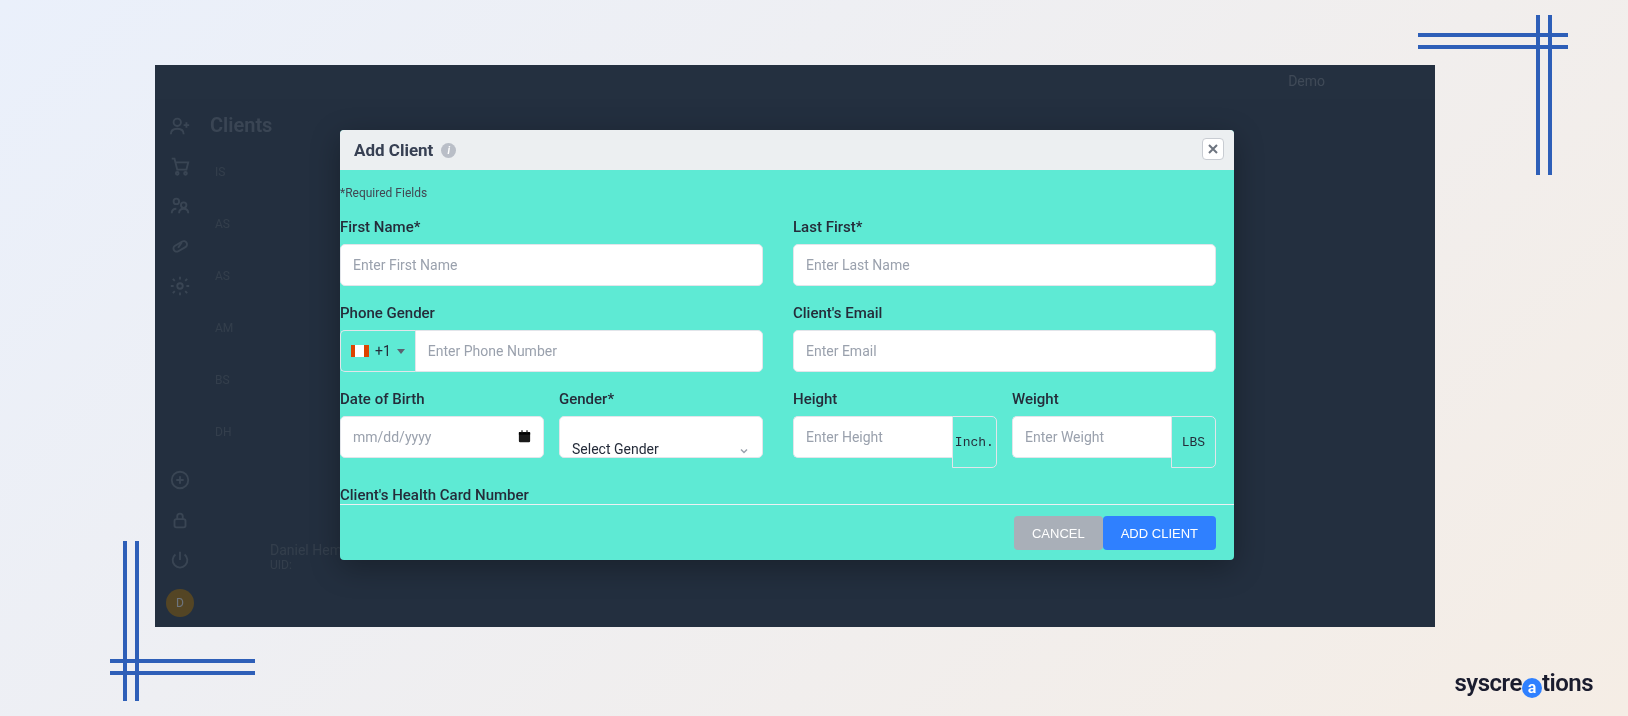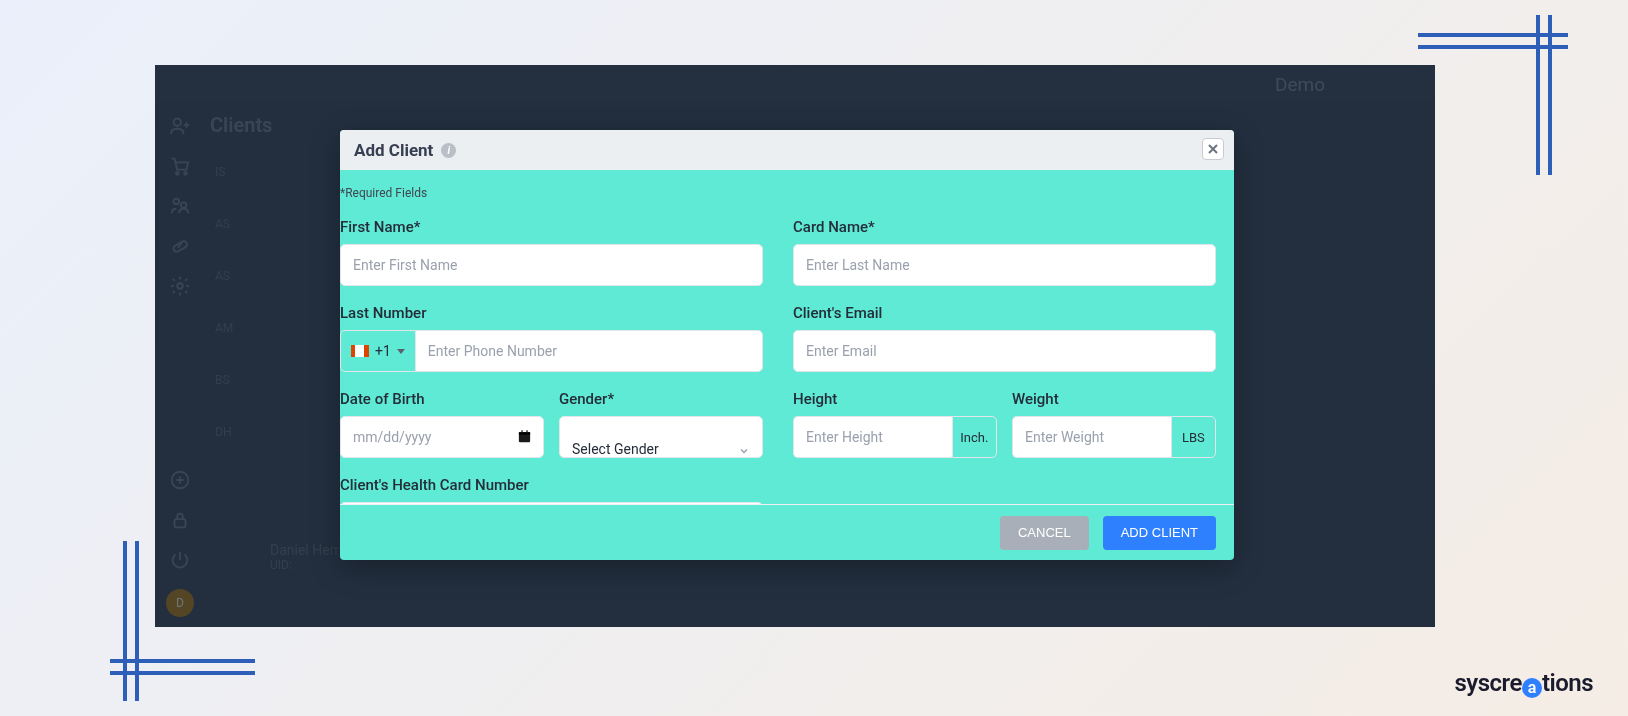--- a/index.html
+++ b/index.html
@@ -35,21 +35,21 @@
   position: absolute;
   top: 0; left: 0; right: 0;
   height: 34px;
   background: rgba(255,255,255,0.02);
 }
 .topbar .demo-label {
   position: absolute;
   right: 110px;
   top: 8px;
   color: #7b8592;
-  font-size: 19px;
+  font-size: 14px;
 }
 
 .sidebar {
   position: absolute;
   left: 0; top: 40px; bottom: 0;
   width: 50px;
   display: flex;
   flex-direction: column;
   align-items: center;
   gap: 18px;
@@ -229,36 +229,36 @@
 }
 .unit-field {
   display: flex;
 }
 .unit-field input {
   border-radius: 5px 0 0 5px;
   border-right: none;
 }
 .unit-label {
   width: 60px;
-  height: 42px;
+  height: 52px;
   border: 1px solid #e2e5ea;
   border-radius: 0 5px 5px 0;
   display: flex;
   align-items: center;
   justify-content: center;
   font-size: 13px;
   color: #252c3a;
+  font-family: Liberation Mono, monospace;
 }
 .modal-footer {
   height: 56px;
   display: flex;
   justify-content: flex-end;
-  align-items: center;
-  gap: 14px;
-  padding: 0 18px;
+  align-items: flex-start;
+  padding: 11px 18px;
   border-top: 1px solid #eef0f3;
 }
 .btn {
   height: 34px;
   padding: 0 18px;
   border-radius: 4px;
   border: none;
   font-size: 13px;
   font-weight: 500;
   cursor: pointer;
@@ -396,26 +396,26 @@
 
     <div class="modal-body">
       <div class="req-fields">*Required Fields</div>
 
       <div class="form-grid">
         <div class="form-field">
           <label>First Name*</label>
           <input type="text" placeholder="Enter First Name" style="">
         </div>
         <div class="form-field">
-          <label>Card Name*</label>
+          <label>Last First*</label>
           <input type="text" placeholder="Enter Last Name" style="">
         </div>
 
         <div class="form-field">
-          <label>Last Number</label>
+          <label>Phone Gender</label>
           <div class="phone-combined">
             <div class="phone-prefix">
               <span class="flag-ca"></span>
               <span>+1</span>
               <span class="caret-down"></span>
             </div>
             <input type="text" placeholder="Enter Phone Number" style="">
           </div>
         </div>
         <div class="form-field">

